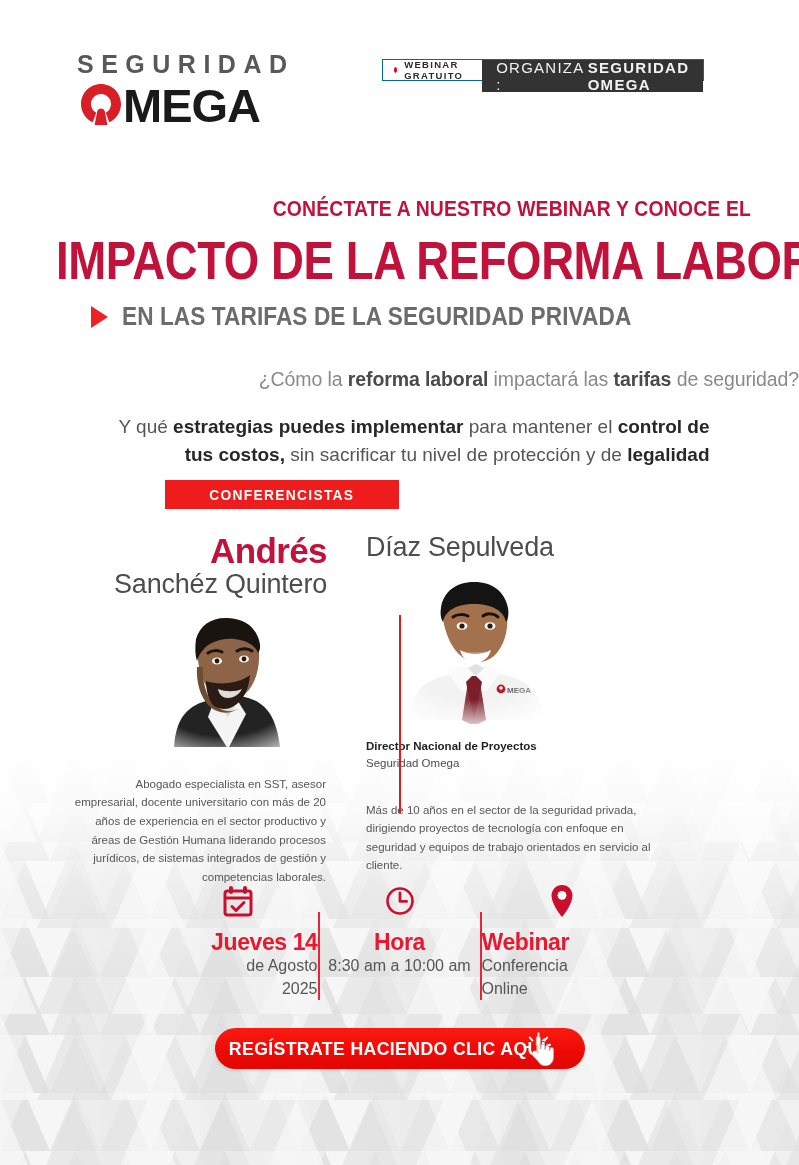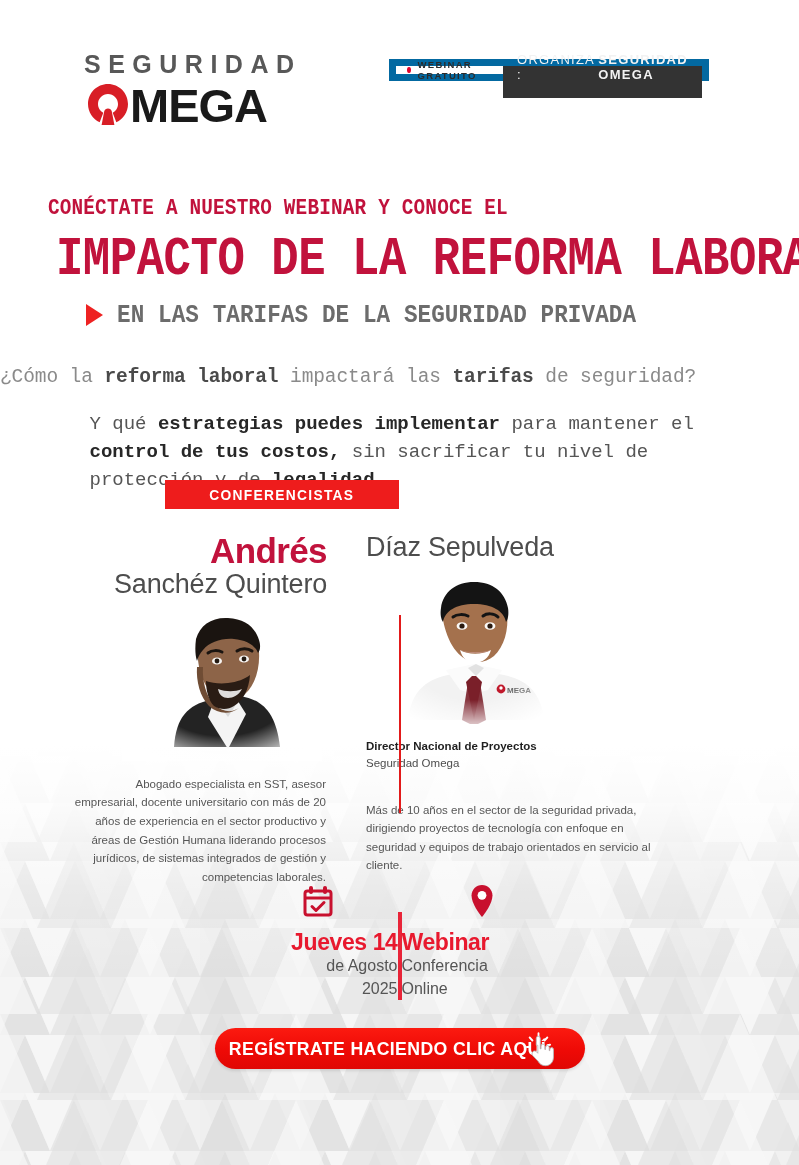--- a/index.html
+++ b/index.html
@@ -20,59 +20,59 @@
   }
   #bg-texture svg{ display:block; width:100%; height:100%; }
   #bg-fade{
     position:absolute; left:0; right:0; bottom:0; height:420px; z-index:1;
     background:linear-gradient(to bottom,#ffffff 0%, rgba(255,255,255,.82) 14%, rgba(255,255,255,.25) 34%, rgba(255,255,255,0) 55%);
     pointer-events:none;
   }
   #page{ position:relative; z-index:2; width:799px; height:1165px; }
 
   
-  .header{ position:absolute; top:0; left:16px; width:693px; height:160px; }
+  .header{ position:absolute; top:0; left:9px; width:693px; height:160px; }
   .logo{ position:absolute; left:68px; top:52px; }
   .logo-top{
     font-family:"Liberation Sans", sans-serif;
     font-weight:700; font-size:25px; letter-spacing:7.5px;
     color:#585858; line-height:1;
   }
   .logo-bottom{
     display:flex; align-items:center; margin-top:4px; line-height:1;
   }
   .logo-mark{ width:48px; height:48px; display:block; margin-right:-2px; }
   .logo-word{
     font-weight:700; font-size:47px; letter-spacing:-1px;
     color:#1a1a1a; line-height:1;
   }
 
   .badge{
     position:absolute; left:373px; top:59px;
     display:flex; align-items:stretch; height:22px;
-    border:7px solid #0369a1;
+    border:1px solid #0369a1;
   }
   .badge-free{
     background:#ffffff; color:#2b2b2b;
     display:flex; align-items:center; gap:7px;
     padding:0 16px 0 11px;
     font-size:9.5px; font-weight:700; letter-spacing:1.3px;
     font-stretch:condensed;
   }
   .dot{ width:6px; height:6px; border-radius:50%; background:#e3032a; display:block; }
   .badge-org{
     background:#333333; color:#f2f2f2;
-    display:flex; align-items:flex-end;
+    display:flex; align-items:center;
     padding:16px 14px;
-    font-size:13px; letter-spacing:1.25px; font-weight:400;
+    font-size:15px; letter-spacing:1.25px; font-weight:400;
   }
   .badge-org b{ font-weight:700; letter-spacing:1.3px; margin-left:4px;}
 
   
-  .hero{ position:absolute; top:196px; left:0; width:799px; text-align:left;font-family:Liberation Mono, monospace; }
+  .hero{ position:absolute; top:196px; left:0; width:799px; text-align:right; }
   .kicker{
     color:#c1123c; font-weight:700; font-size:22px;
     letter-spacing:.2px; transform:scaleX(.88); transform-origin:center;
     white-space:nowrap;
   }
   .headline{
     color:#c1123c; font-weight:700; font-size:53px; line-height:1.02;
     margin-top:12px; letter-spacing:-.5px;
     transform:scaleX(.86); transform-origin:center; white-space:nowrap;
   }
@@ -354,20 +354,30 @@
           <path d="M9 21.5l4 4 8-8" stroke="#C8102E" stroke-width="3" fill="none" stroke-linecap="round" stroke-linejoin="round"></path>
         </svg>
       </div>
       <div class="ev-title">Jueves 14</div>
       <div class="ev-sub">de Agosto</div>
       <div class="ev-sub">2025</div>
     </div>
 
     <div class="ev-sep"></div>
 
+    <div class="ev-item">
+      <div class="ev-icon">
+        <svg width="30" height="30" viewBox="0 0 30 30" xmlns="http://www.w3.org/2000/svg">
+          <circle cx="15" cy="15" r="12.5" fill="none" stroke="#C8102E" stroke-width="2.6"></circle>
+          <path d="M15 7v8.4h6.6" stroke="#C8102E" stroke-width="2.8" fill="none" stroke-linecap="round" stroke-linejoin="round"></path>
+        </svg>
+      </div>
+      <div class="ev-title">Hora</div>
+      <div class="ev-sub">8:30 am a 10:00 am</div>
+    </div>
 
     <div class="ev-sep"></div>
 
     <div class="ev-item ev-align-left">
       <div class="ev-icon">
         <svg width="24" height="34" viewBox="0 0 24 34" xmlns="http://www.w3.org/2000/svg">
           <path d="M12 1C6.2 1 1.5 5.7 1.5 11.5c0 7.9 8.4 19.4 10.5 21.5 2.1-2.1 10.5-13.6 10.5-21.5C22.5 5.7 17.8 1 12 1z" fill="#C8102E"></path>
           <circle cx="12" cy="11.3" r="4.4" fill="#ffffff"></circle>
         </svg>
       </div>

